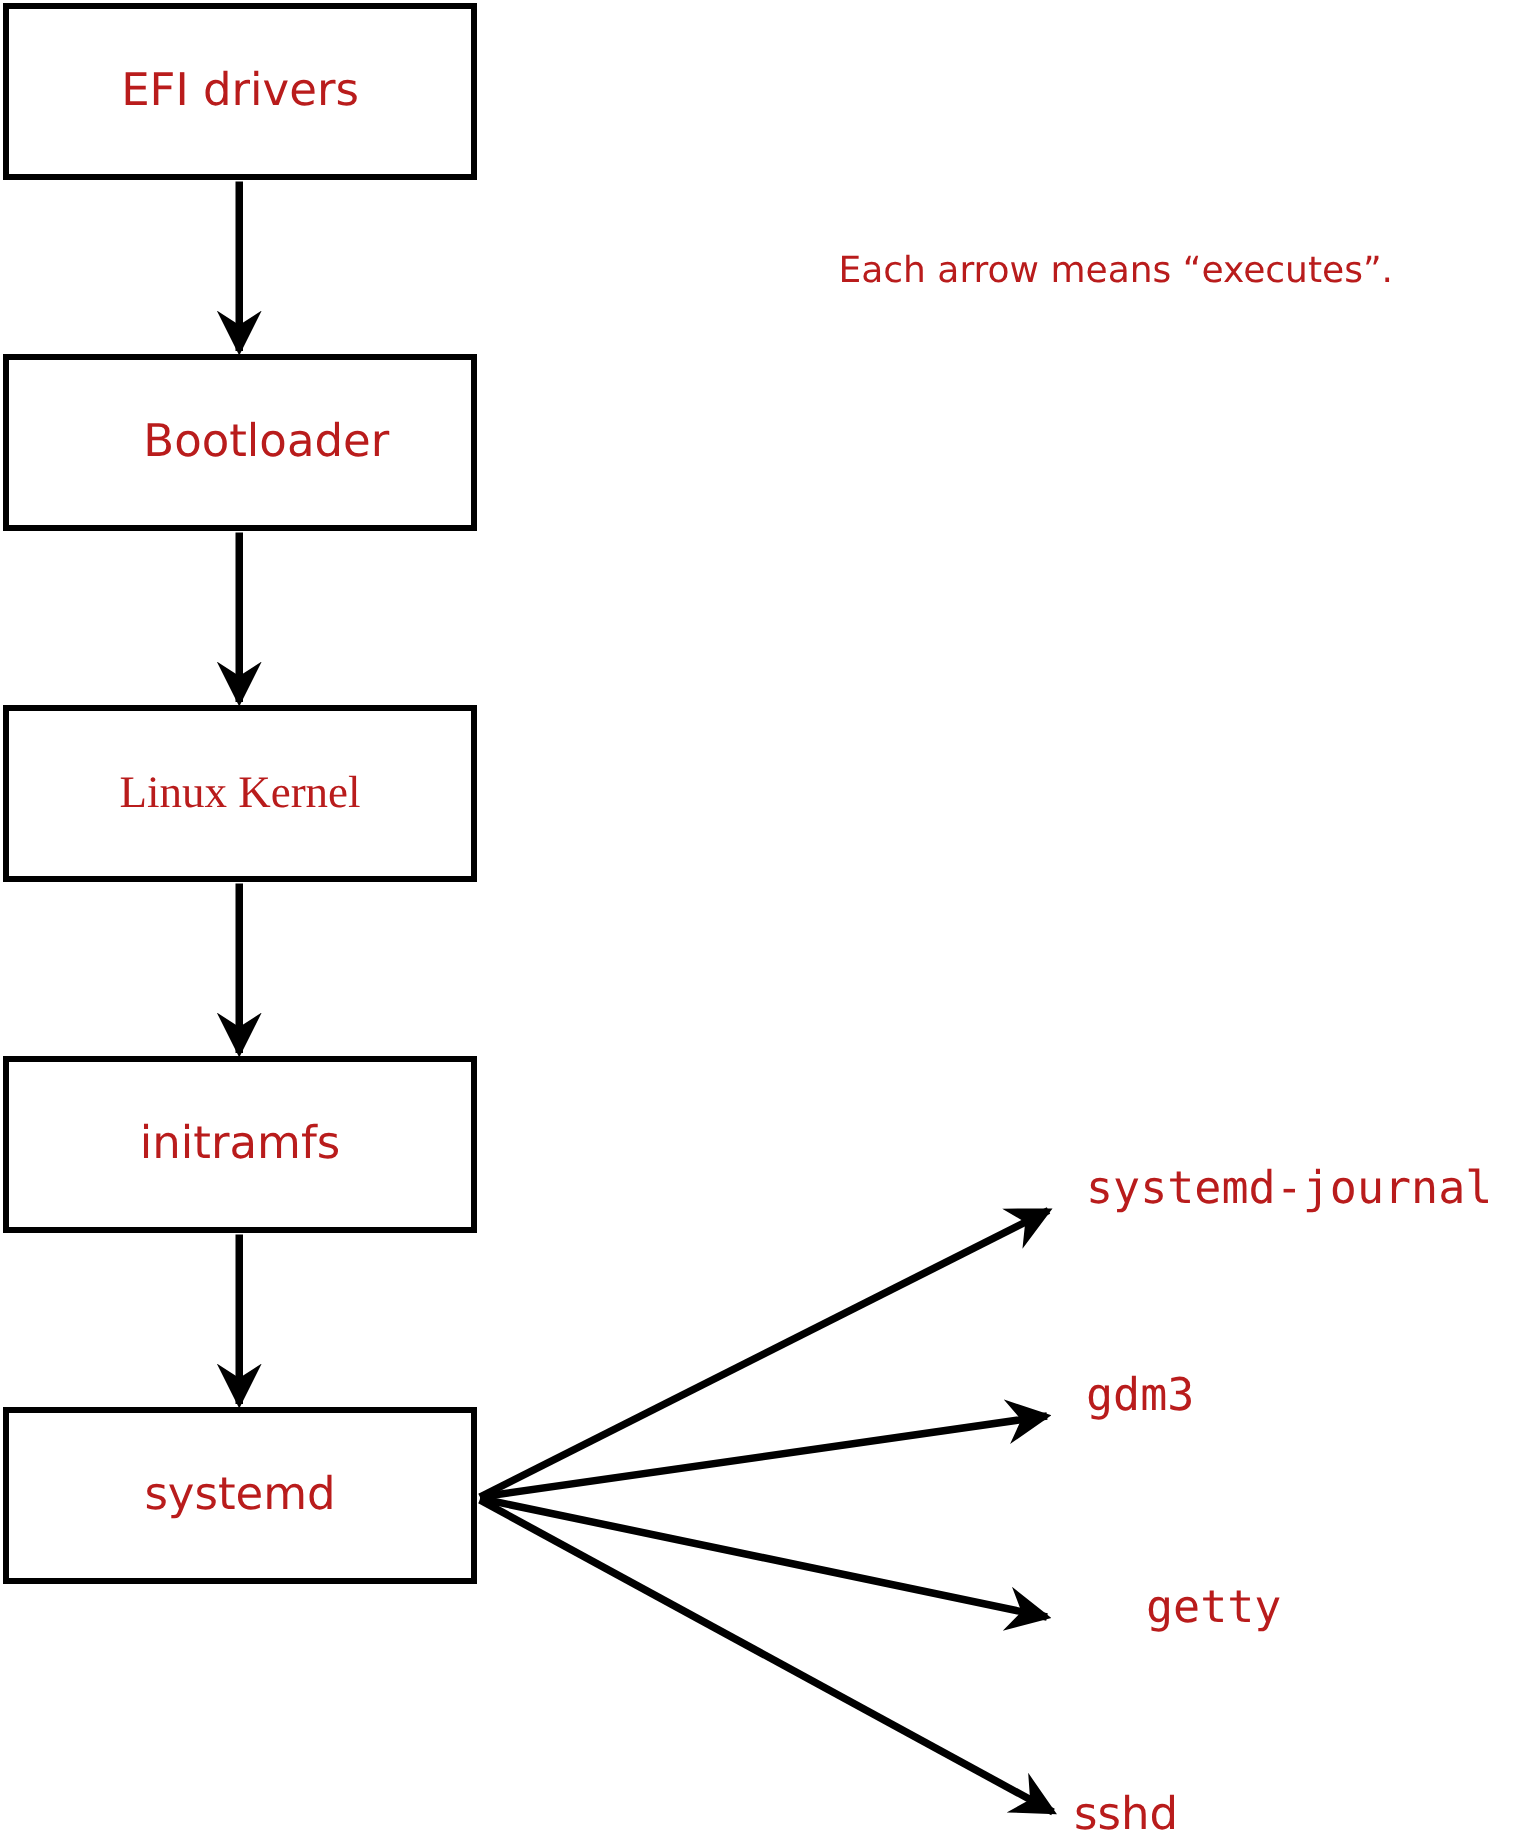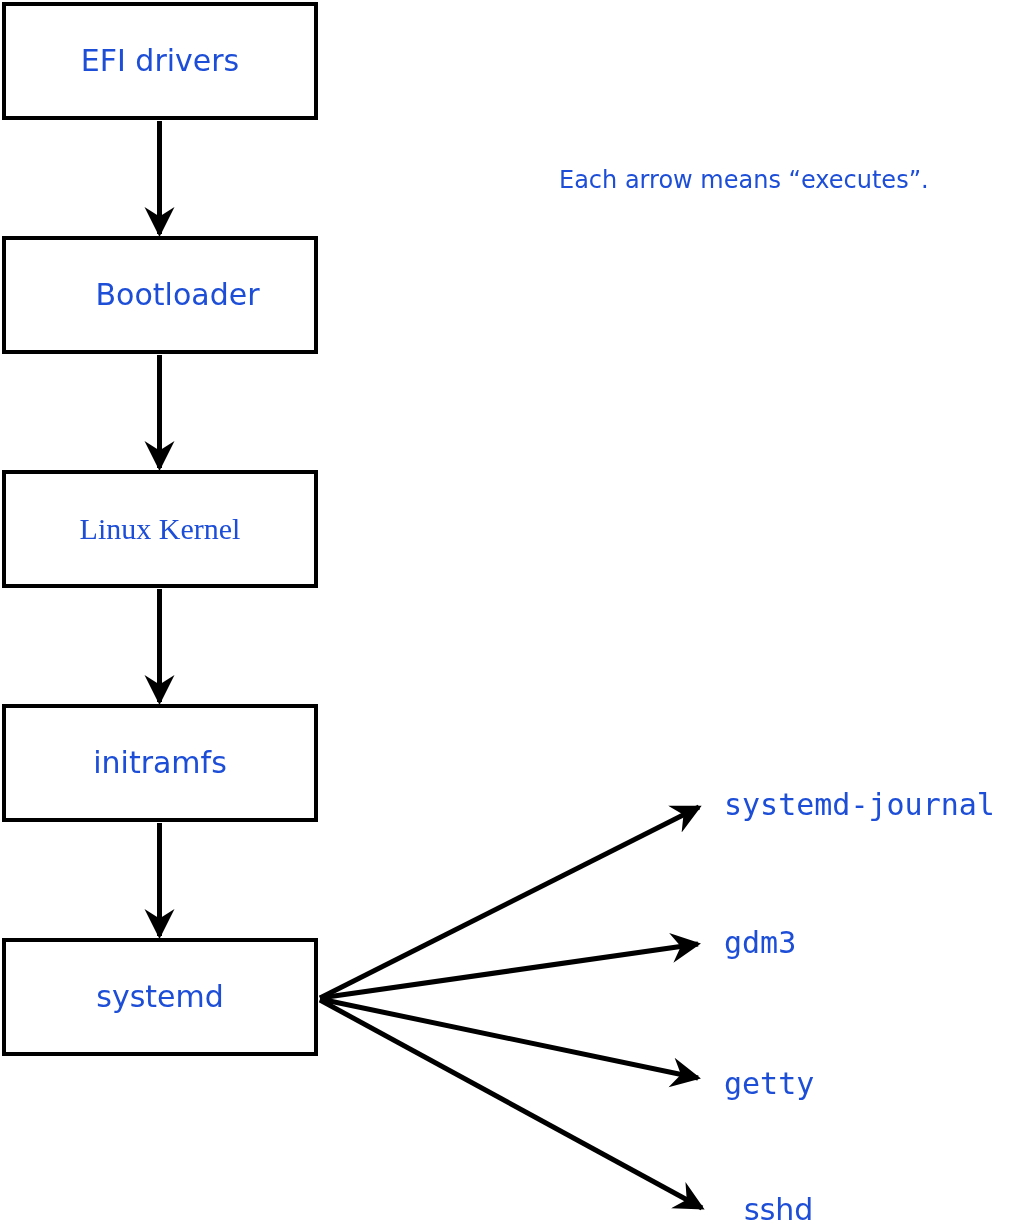--- a/index.html
+++ b/index.html
@@ -7,21 +7,21 @@
     padding: 0;
     background: #ffffff;
   }
   #canvas {
     position: relative;
     width: 1023px;
     height: 1230px;
     background: #ffffff;
     overflow: hidden;
     font-family: "DejaVu Sans", "Liberation Sans", sans-serif;
-    color: #1d4ed8;
+    color: #b91c1c;
   }
   #arrow-layer {
     position: absolute;
     left: 0;
     top: 0;
     width: 1023px;
     height: 1230px;
   }
   #arrow-layer line {
     stroke: #000000;
@@ -56,29 +56,27 @@
     white-space: nowrap;
   }
   .spawn-label {
     position: absolute;
     font-size: 30px;
     line-height: 36px;
     white-space: nowrap;
   }
   .spawn-mono {
     font-family: "DejaVu Sans Mono", "Liberation Mono", monospace;
-    margin-top: 12px;
   }
   .spawn-sans {
     font-family: "DejaVu Sans", "Liberation Sans", sans-serif;
-    margin-left: 28px;
   }
   .label-journal { left: 724px; top: 775px; }
   .label-gdm3    { left: 724px; top: 913px; text-align: center; }
-  .label-getty   { left: 724px; top: 1054px; }
+  .label-getty   { left: 764px; top: 1054px; }
   .label-sshd    { left: 716px; top: 1192px; }
 </style>
 </head>
 <body>
 
 <div id="canvas">
 
   <svg id="arrow-layer" viewBox="0 0 1023 1230" xmlns="http://www.w3.org/2000/svg">
     <defs>
       <marker id="ah" viewBox="0 0 10 10" refX="9" refY="5" markerWidth="6" markerHeight="6.5" orient="auto">

